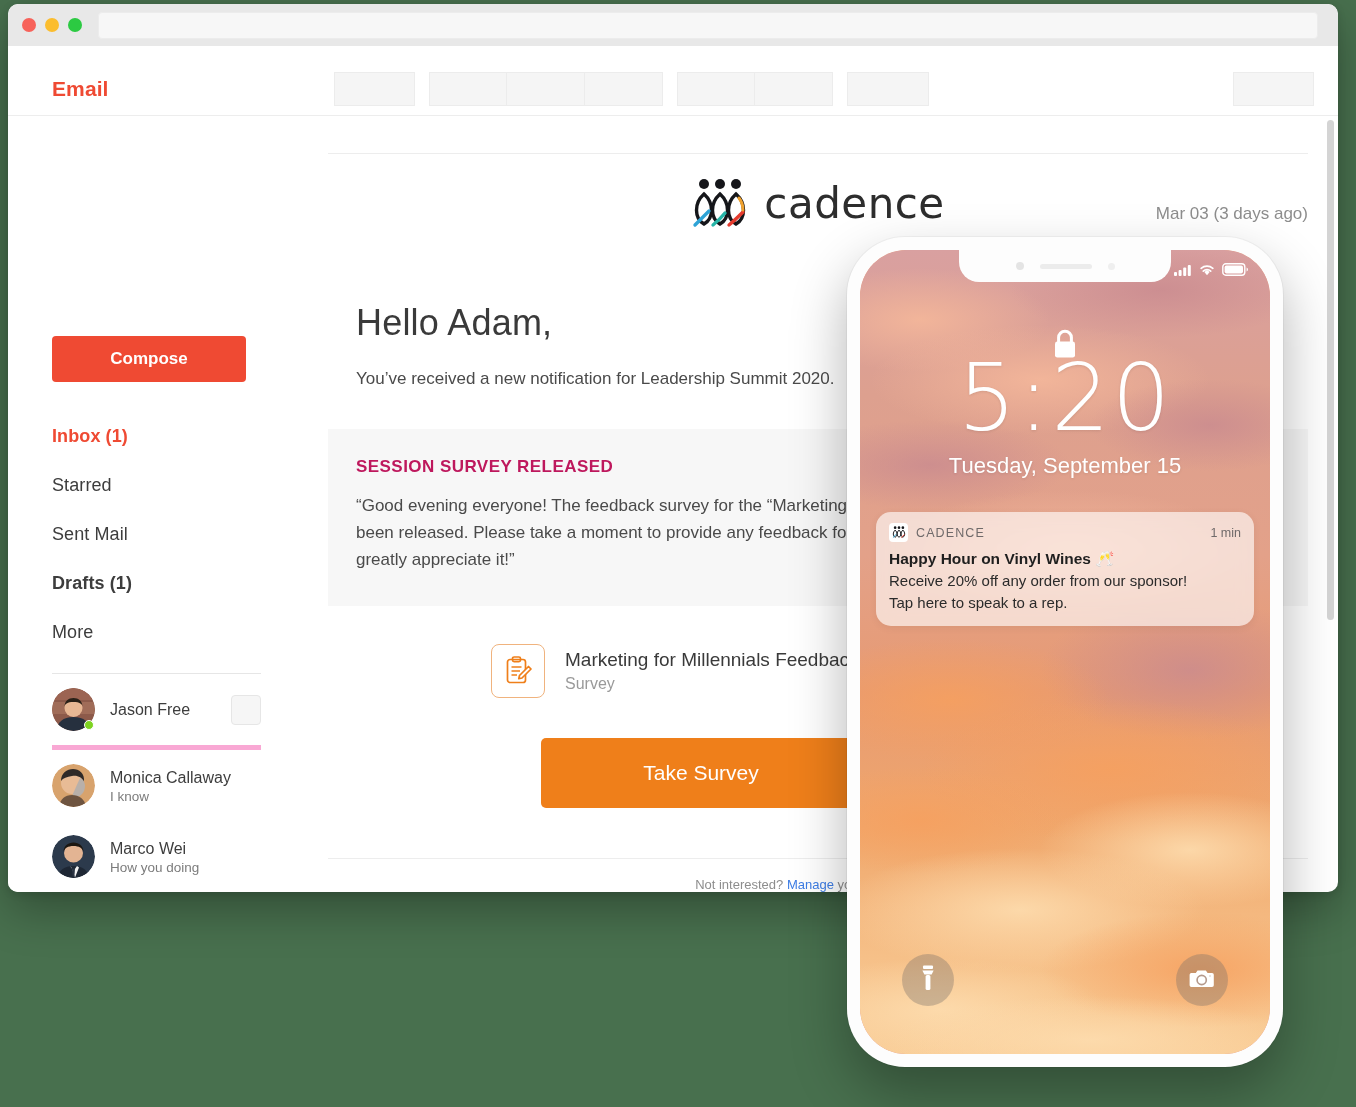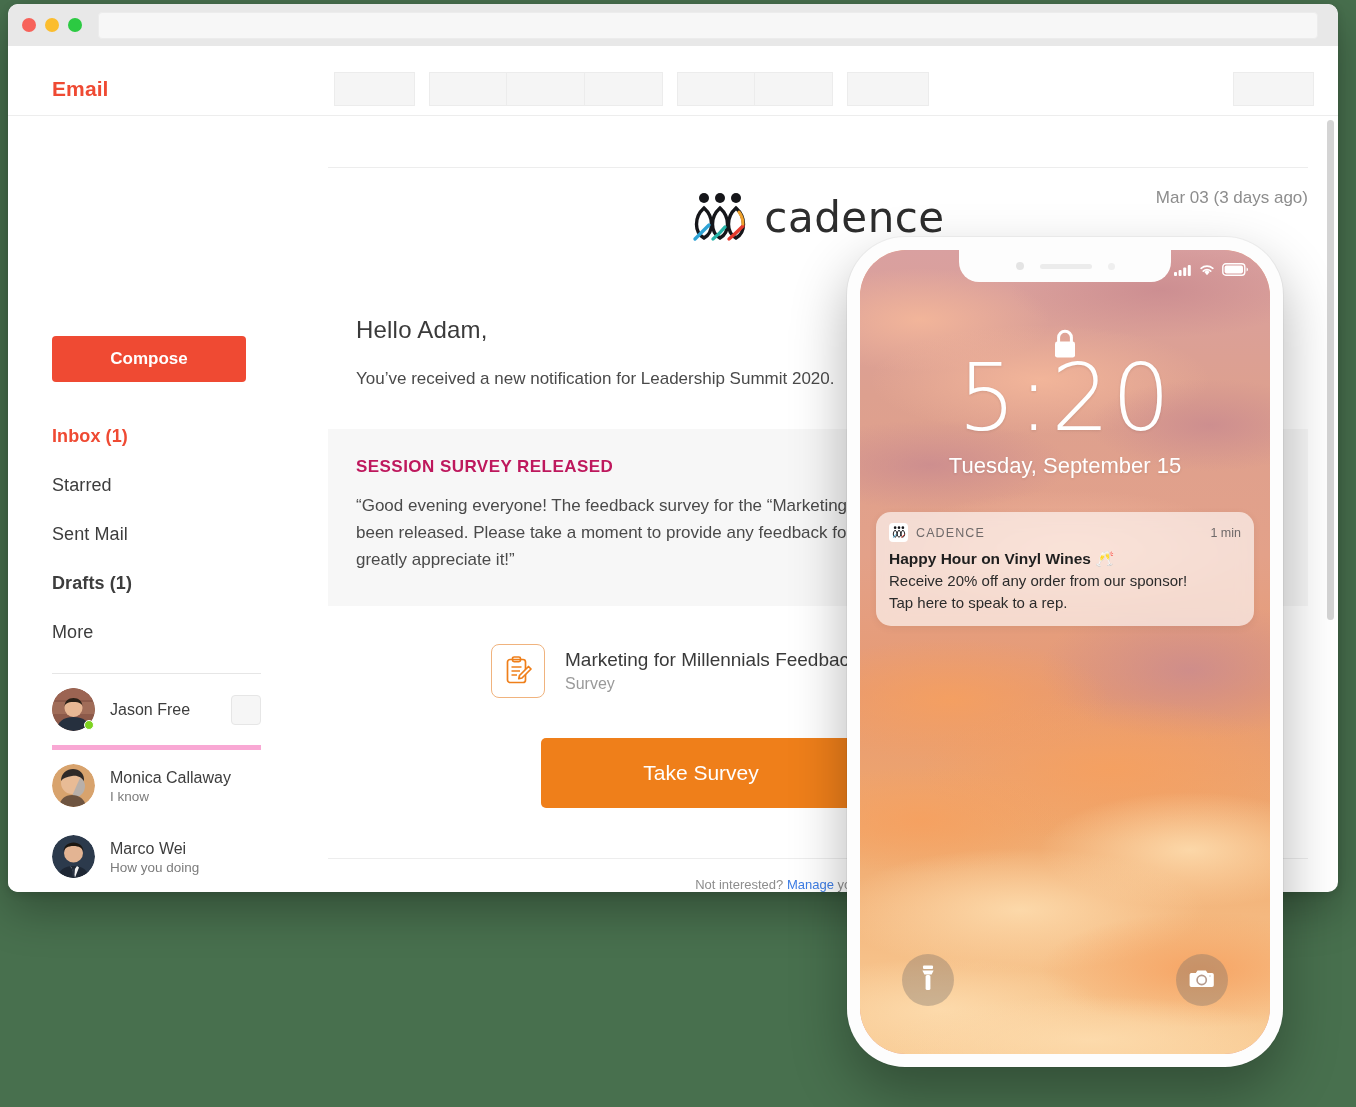--- a/index.html
+++ b/index.html
@@ -196,27 +196,27 @@
   .logo-word {
     font-size: 42px;
     color: #2d2d2d;
     letter-spacing: .5px;
     font-family: "DejaVu Sans", sans-serif;
     font-weight: 400;
   }
   .mail-date {
     position: absolute;
     right: 0;
-    top: 20px;
+    top: 50px;
     font-size: 17px;
     color: #8d8d8d;
   }
 
   .greeting {
-    font-size: 24px;
+    font-size: 36px;
     color: #3a3a3a;
     font-weight: 400;
     margin: 48px 0 0 28px;
     letter-spacing: .2px;
   }
   .lead {
     font-size: 17px;
     color: #4a4a4a;
     margin: 22px 0 0 28px;
     line-height: 1.5;

